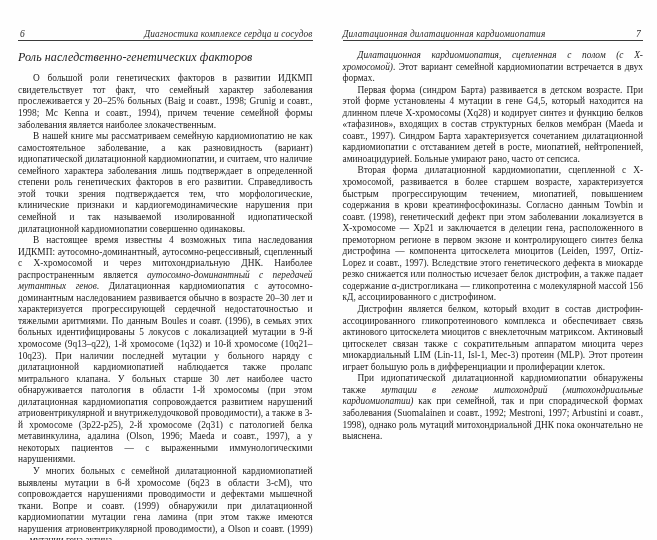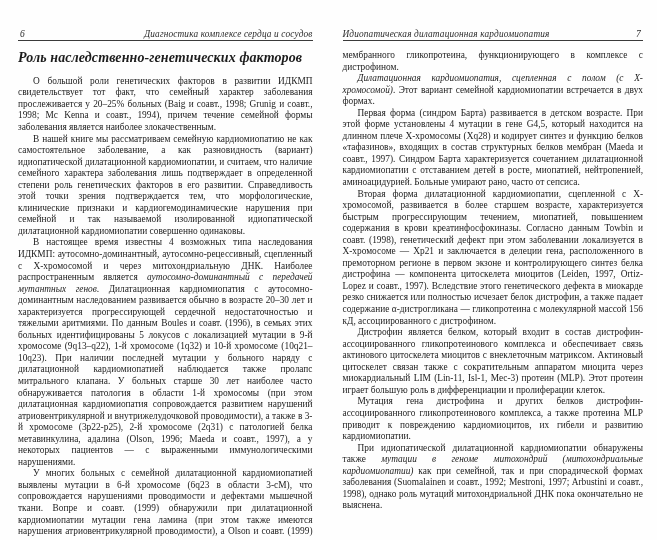--- a/index.html
+++ b/index.html
@@ -70,23 +70,23 @@
     color: #2a2a2a;
     white-space: nowrap;
   }
   .col.left .runhead .folio { left: 2px; }
   .col.left .runhead .title { right: 0px; }
   .col.right .runhead .folio { right: 2px; }
   .col.right .runhead .title { left: 0px; }
 
   
   h2.section {
-    font-size: 14px;
+    font-size: 12px;
     font-style: italic;
-    font-weight: bold;
+    font-weight: normal;
     letter-spacing: .1px;
     margin: 9px 0 9px 0;
     padding: 0;
     line-height: 1.2;
   }
 
   
   p.para {
     margin: 0;
     padding: 0;
@@ -127,30 +127,28 @@
       <div id="left-body">
           <p class="para"><span>О большой роли генетических факторов в развитии ИДКМП свидетельствует тот факт, что семейный характер заболевания прослеживается у 20–25% больных (Baig и соавт., 1998; Grunig и соавт., 1998; Mc Kenna и соавт., 1994), причем течение семейной формы заболевания является наиболее злокачественным.</span></p>
           <p class="para"><span>В нашей книге мы рассматриваем семейную кардиомиопатию не как самостоятельное заболевание, а как разновидность (вариант) идиопатической дилатационной кардиомиопатии, и считаем, что наличие семейного характера заболевания лишь подтверждает в определенной степени роль генетических факторов в его развитии. Справедливость этой точки зрения подтверждается тем, что морфологические, клинические признаки и кардиогемодинамические нарушения при семейной и так называемой изолированной идиопатической дилатационной кардиомиопатии совершенно одинаковы.</span></p>
           <p class="para"><span>В настоящее время известны 4 возможных типа наследования ИДКМП: аутосомно-доминантный, аутосомно-рецессивный, сцепленный с Х-хромосомой и через митохондриальную ДНК. Наиболее распространенным является </span><span class="it">аутосомно-доминантный с передачей мутантных генов</span><span>. Дилатационная кардиомиопатия с аутосомно-доминантным наследованием развивается обычно в возрасте 20–30 лет и характеризуется прогрессирующей сердечной недостаточностью и тяжелыми аритмиями. По данным Boules и соавт. (1996), в семьях этих больных идентифицированы 5 локусов с локализацией мутации в 9-й хромосоме (9q13–q22), 1-й хромосоме (1q32) и 10-й хромосоме (10q21–10q23). При наличии последней мутации у больного наряду с дилатационной кардиомиопатией наблюдается также пролапс митрального клапана. У больных старше 30 лет наиболее часто обнаруживается патология в области 1-й хромосомы (при этом дилатационная кардиомиопатия сопровождается развитием нарушений атриовентрикулярной и внутрижелудочковой проводимости), а также в 3-й хромосоме (3р22-р25), 2-й хромосоме (2q31) с патологией белка метавинкулина, адалина (Olson, 1996; Maeda и соавт., 1997), а у некоторых пациентов — с выраженными иммунологическими нарушениями.</span></p>
           <p class="para"><span>У многих больных с семейной дилатационной кардиомиопатией выявлены мутации в 6-й хромосоме (6q23 в области 3-сМ), что сопровождается нарушениями проводимости и дефектами мышечной ткани. Вопре и соавт. (1999) обнаружили при дилатационной кардиомиопатии мутации гена ламина (при этом также имеются нарушения атриовентрикулярной проводимости), а Olson и соавт. (1999) — мутации гена актина.</span></p>
         </div>
     </div>
 
     <div class="col right">
       <div class="runhead">
-        <span class="title">Идиопатическая дилатационная кардиомиопатия</span>
+        <span class="title">Дилатационная дилатационная кардиомиопатия</span>
         <span class="folio">7</span>
         <span class="rule"></span>
       </div>
 
       <div id="right-body">
-          <p class="para cont"><span>мембранного гликопротеина, функционирующего в комплексе с дистрофином.</span></p>
           <p class="para"><span class="it">Дилатационная кардиомиопатия, сцепленная с полом (с Х-хромосомой)</span><span>. Этот вариант семейной кардиомиопатии встречается в двух формах.</span></p>
           <p class="para"><span>Первая форма (синдром Барта) развивается в детском возрасте. При этой форме установлены 4 мутации в гене G4,5, который находится на длинном плече Х-хромосомы (Xq28) и кодирует синтез и функцию белков «тафазинов», входящих в состав структурных белков мембран (Maeda и соавт., 1997). Синдром Барта характеризуется сочетанием дилатационной кардиомиопатии с отставанием детей в росте, миопатией, нейтропенией, аминоацидурией. Больные умирают рано, часто от сепсиса.</span></p>
           <p class="para"><span>Вторая форма дилатационной кардиомиопатии, сцепленной с Х-хромосомой, развивается в более старшем возрасте, характеризуется быстрым прогрессирующим течением, миопатией, повышением содержания в крови креатинфосфокиназы. Согласно данным Towbin и соавт. (1998), генетический дефект при этом заболевании локализуется в Х-хромосоме — Хр21 и заключается в делеции гена, расположенного в премоторном регионе в первом экзоне и контролирующего синтез белка дистрофина — компонента цитоскелета миоцитов (Leiden, 1997, Ortiz-Lopez и соавт., 1997). Вследствие этого генетического дефекта в миокарде резко снижается или полностью исчезает белок дистрофин, а также падает содержание α-дистрогликана — гликопротеина с молекулярной массой 156 кД, ассоциированного с дистрофином.</span></p>
           <p class="para"><span>Дистрофин является белком, который входит в состав дистрофин-ассоциированного гликопротеинового комплекса и обеспечивает связь актинового цитоскелета миоцитов с внеклеточным матриксом. Актиновый цитоскелет связан также с сократительным аппаратом миоцита через миокардиальный LIM (Lin-11, Isl-1, Mec-3) протеин (MLP). Этот протеин играет большую роль в дифференциации и пролиферации клеток.</span></p>
-          <p class="para"><span>Мутация гена дистрофина и других белков дистрофин-ассоциированного гликопротеинового комплекса, а также протеина MLP приводит к повреждению кардиомиоцитов, их гибели и развитию кардиомиопатии.</span></p>
           <p class="para"><span>При идиопатической дилатационной кардиомиопатии обнаружены также </span><span class="it">мутации в геноме митохондрий (митохондриальные кардиомиопатии)</span><span> как при семейной, так и при спорадической формах заболевания (Suomalainen и соавт., 1992; Mestroni, 1997; Arbustini и соавт., 1998), однако роль мутаций митохондриальной ДНК пока окончательно не выяснена.</span></p>
         </div>
     </div>
 
   </div>
 </div>
 
 </body></html>

